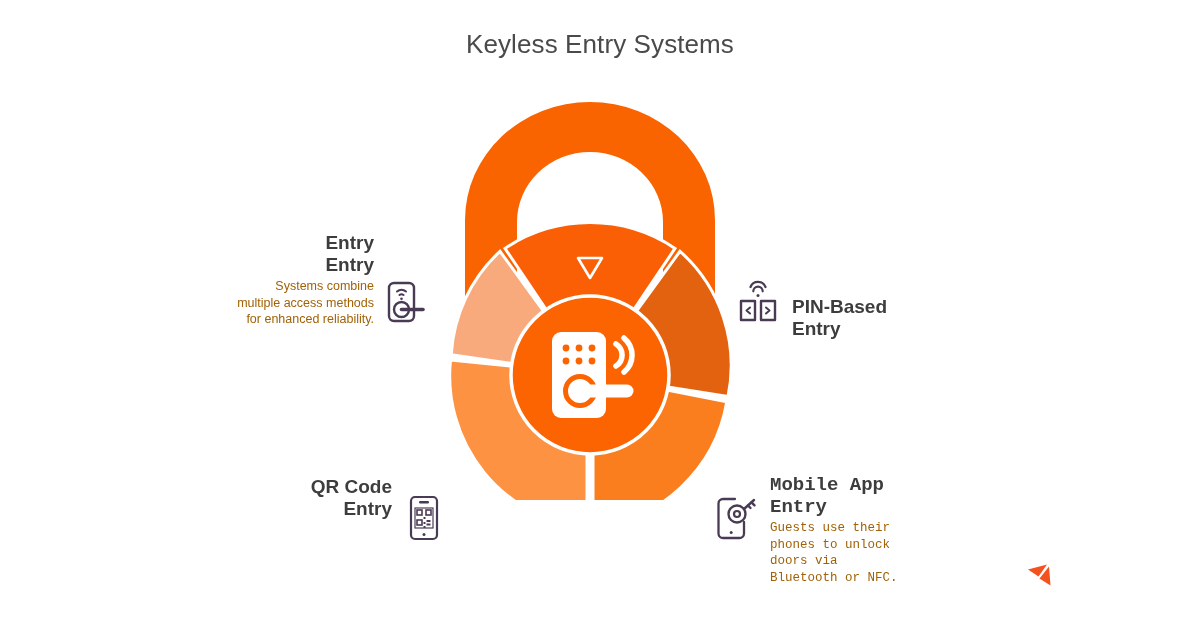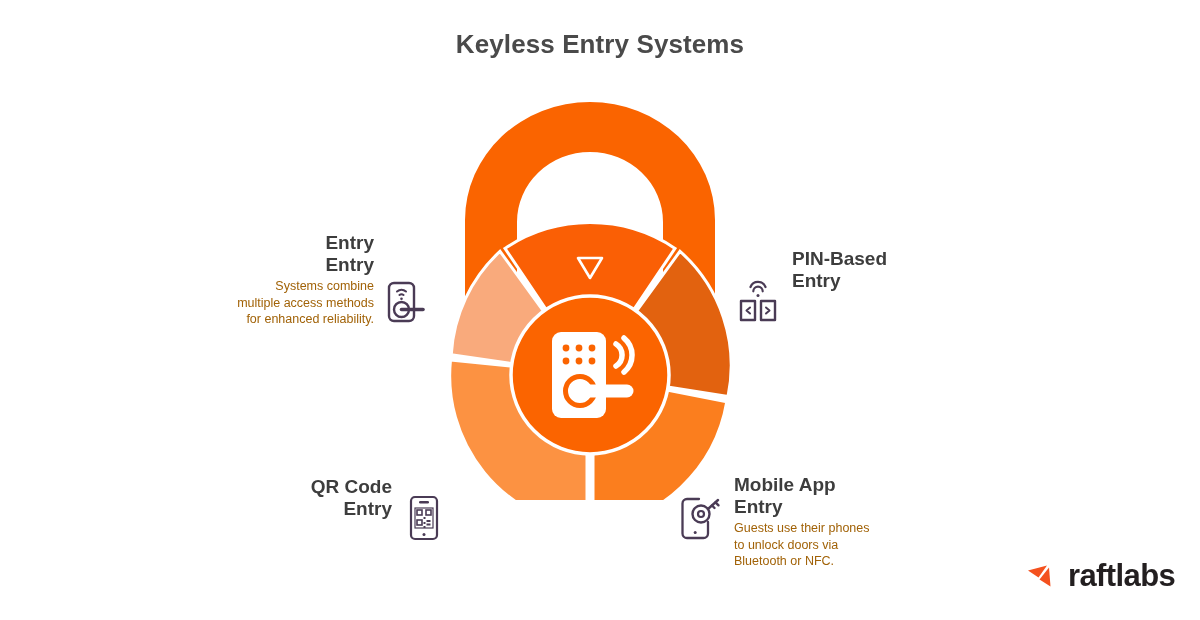--- a/index.html
+++ b/index.html
@@ -17,21 +17,21 @@
   }
 
   
   .page-title {
     position: absolute;
     top: 29px;
     left: 0;
     width: 1200px;
     text-align: center;
     font-size: 26px;
-    font-weight: bold;
+    font-weight: normal;
     color: #4a4a4a;
     letter-spacing: 0.1px;
   }
 
   
   .lock-stage {
     position: absolute;
     left: 420px;
     top: 100px;
     width: 340px;
@@ -69,27 +69,27 @@
   }
   .c-icon svg { display: block; }
 
   
   #callout-hybrid   { left: 236px; top: 232px; width: 208px; }
   #callout-hybrid .c-text-right { width: 138px; }
   #callout-hybrid .c-icon { margin-left: 10px; margin-top: 46px; }
 
   #callout-pin      { left: 736px; top: 248px; width: 220px; }
   #callout-pin .c-icon { margin-right: 12px; margin-top: 30px; }
-  #callout-pin .c-text-left { width: 130px; }
+  #callout-pin .c-text-left { width: 130px; margin-top: 48px; }
 
   #callout-qr       { left: 298px; top: 476px; width: 148px; }
   #callout-qr .c-text-right { width: 124px; }
   #callout-qr .c-icon { margin-left: 10px; margin-top: 18px; }
 
-  #callout-mobile   { left: 678px; top: 474px; width: 230px; }
+  #callout-mobile   { left: 714px; top: 474px; width: 230px; font-family: Liberation Mono, monospace; }
   #callout-mobile .c-icon { margin-right: 12px; margin-top: 20px; }
   #callout-mobile .c-text-left { width: 140px; }
 
   
   .logo {
     position: absolute;
     left: 1027px;
     top: 560px;
     display: flex;
     align-items: center;
@@ -253,14 +253,13 @@
   </div>
 </div>
 
 <div class="logo">
   <div class="logo-mark">
     <svg width="32" height="30" viewBox="0 0 32 30">
       <path d="M 1 9.5 L 20 4.5 L 11.5 16.5 Z" fill="#F4511E"></path>
       <path d="M 12.5 18.5 L 22 6.5 L 23.5 25.5 Z" fill="#F4511E"></path>
     </svg>
   </div>
-  <div class="logo-text">raftlabs</div>
 </div>
 
 </body></html>

